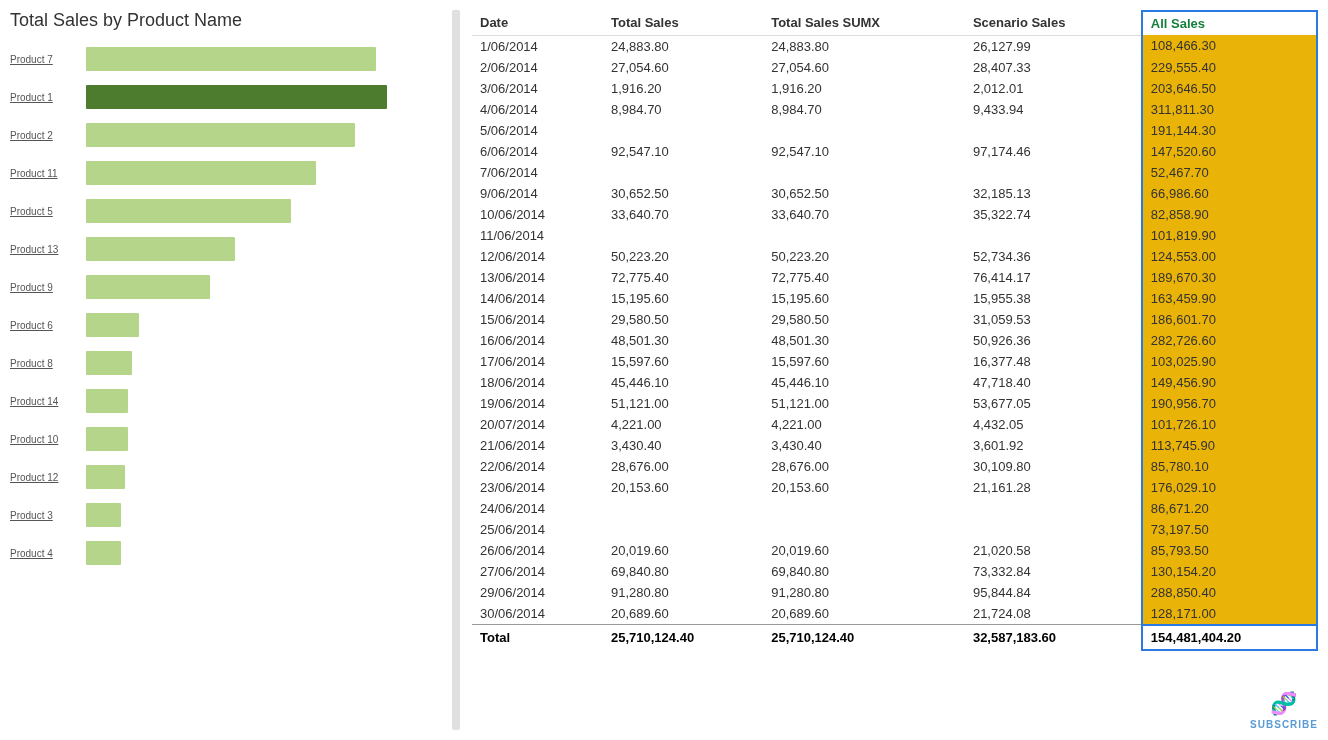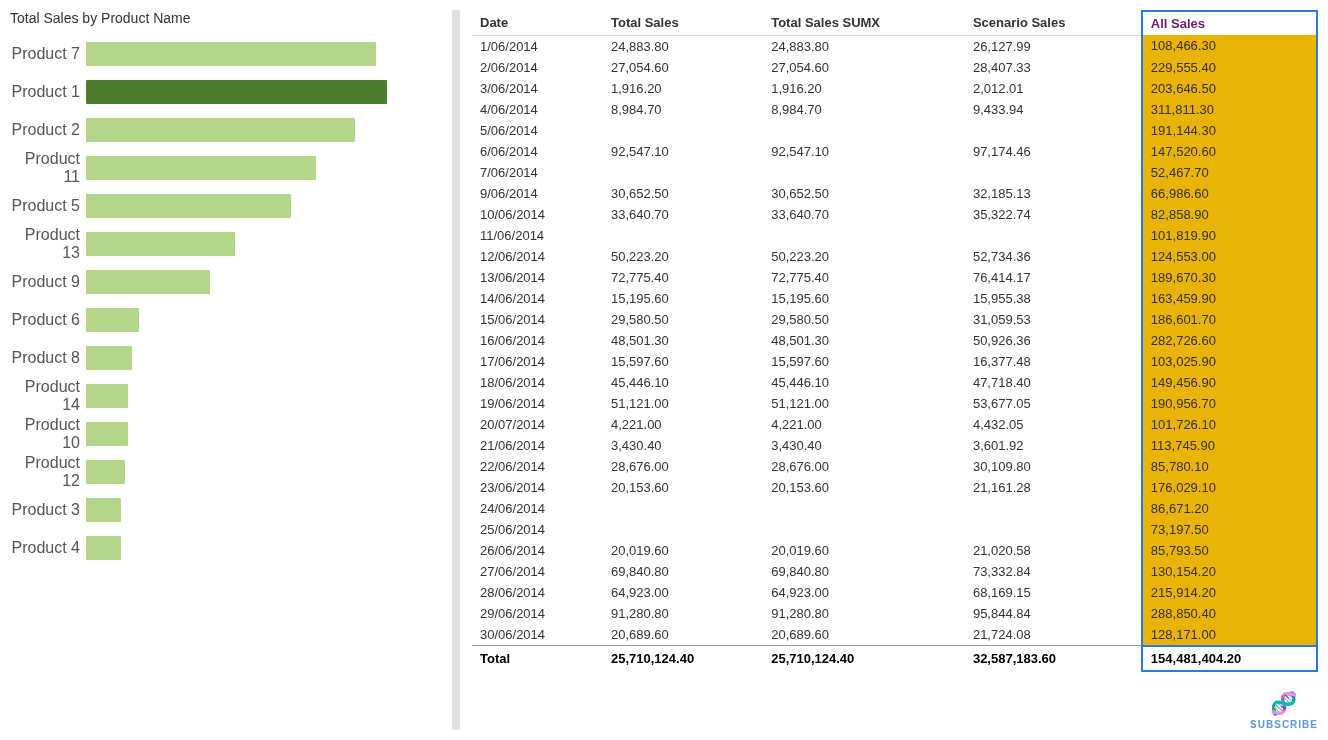--- a/index.html
+++ b/index.html
@@ -23,21 +23,21 @@
 
     
     .chart-panel {
       width: 430px;
       flex-shrink: 0;
       display: flex;
       flex-direction: column;
     }
 
     .chart-title {
-      font-size: 14px;
+      font-size: 18px;
       color: #333;
       margin-bottom: 12px;
       font-weight: 400;
     }
 
     .bar-chart {
       display: flex;
       flex-direction: column;
       gap: 6px;
       flex: 1;
@@ -45,24 +45,25 @@
 
     .bar-row {
       display: flex;
       align-items: center;
       gap: 6px;
       height: 32px;
     }
 
     .bar-label {
       width: 70px;
-      text-align: right;
-      font-size: 16px;
+      text-align: left;
+      font-size: 10px;
       color: #555;
       flex-shrink: 0;
+      text-decoration: underline;
     }
 
     .bar-track {
       flex: 1;
       height: 24px;
       display: flex;
       align-items: center;
     }
 
     .bar-fill {
@@ -97,21 +98,21 @@
     table thead tr th {
       text-align: left;
       font-weight: 600;
       color: #333;
       padding: 4px 8px;
       border-bottom: 1px solid #ddd;
       white-space: nowrap;
     }
 
     table thead tr th.highlighted {
-      color: #701a75;
+      color: #15803d;
       border: 2px solid #2a7ae2;
       border-bottom: none;
       background: #fff;
     }
 
     table tbody tr td {
       padding: 3px 8px;
       color: #333;
       border-bottom: none;
       white-space: nowrap;
@@ -448,27 +449,20 @@
             <td class="highlighted">85,793.50</td>
           </tr>
           <tr>
             <td>27/06/2014</td>
             <td>69,840.80</td>
             <td>69,840.80</td>
             <td>73,332.84</td>
             <td class="highlighted">130,154.20</td>
           </tr>
           <tr>
-            <td>28/06/2014</td>
-            <td>64,923.00</td>
-            <td>64,923.00</td>
-            <td>68,169.15</td>
-            <td class="highlighted">215,914.20</td>
-          </tr>
-          <tr>
             <td>29/06/2014</td>
             <td>91,280.80</td>
             <td>91,280.80</td>
             <td>95,844.84</td>
             <td class="highlighted">288,850.40</td>
           </tr>
           <tr>
             <td>30/06/2014</td>
             <td>20,689.60</td>
             <td>20,689.60</td>

